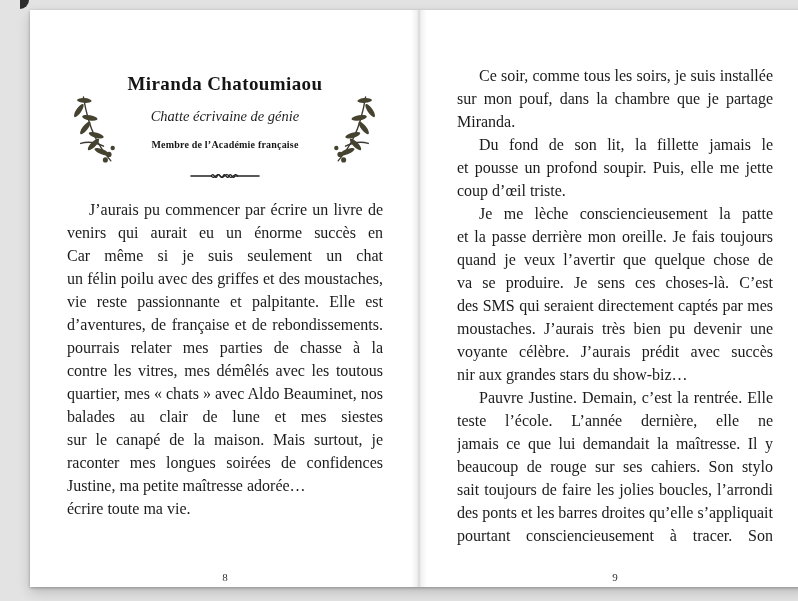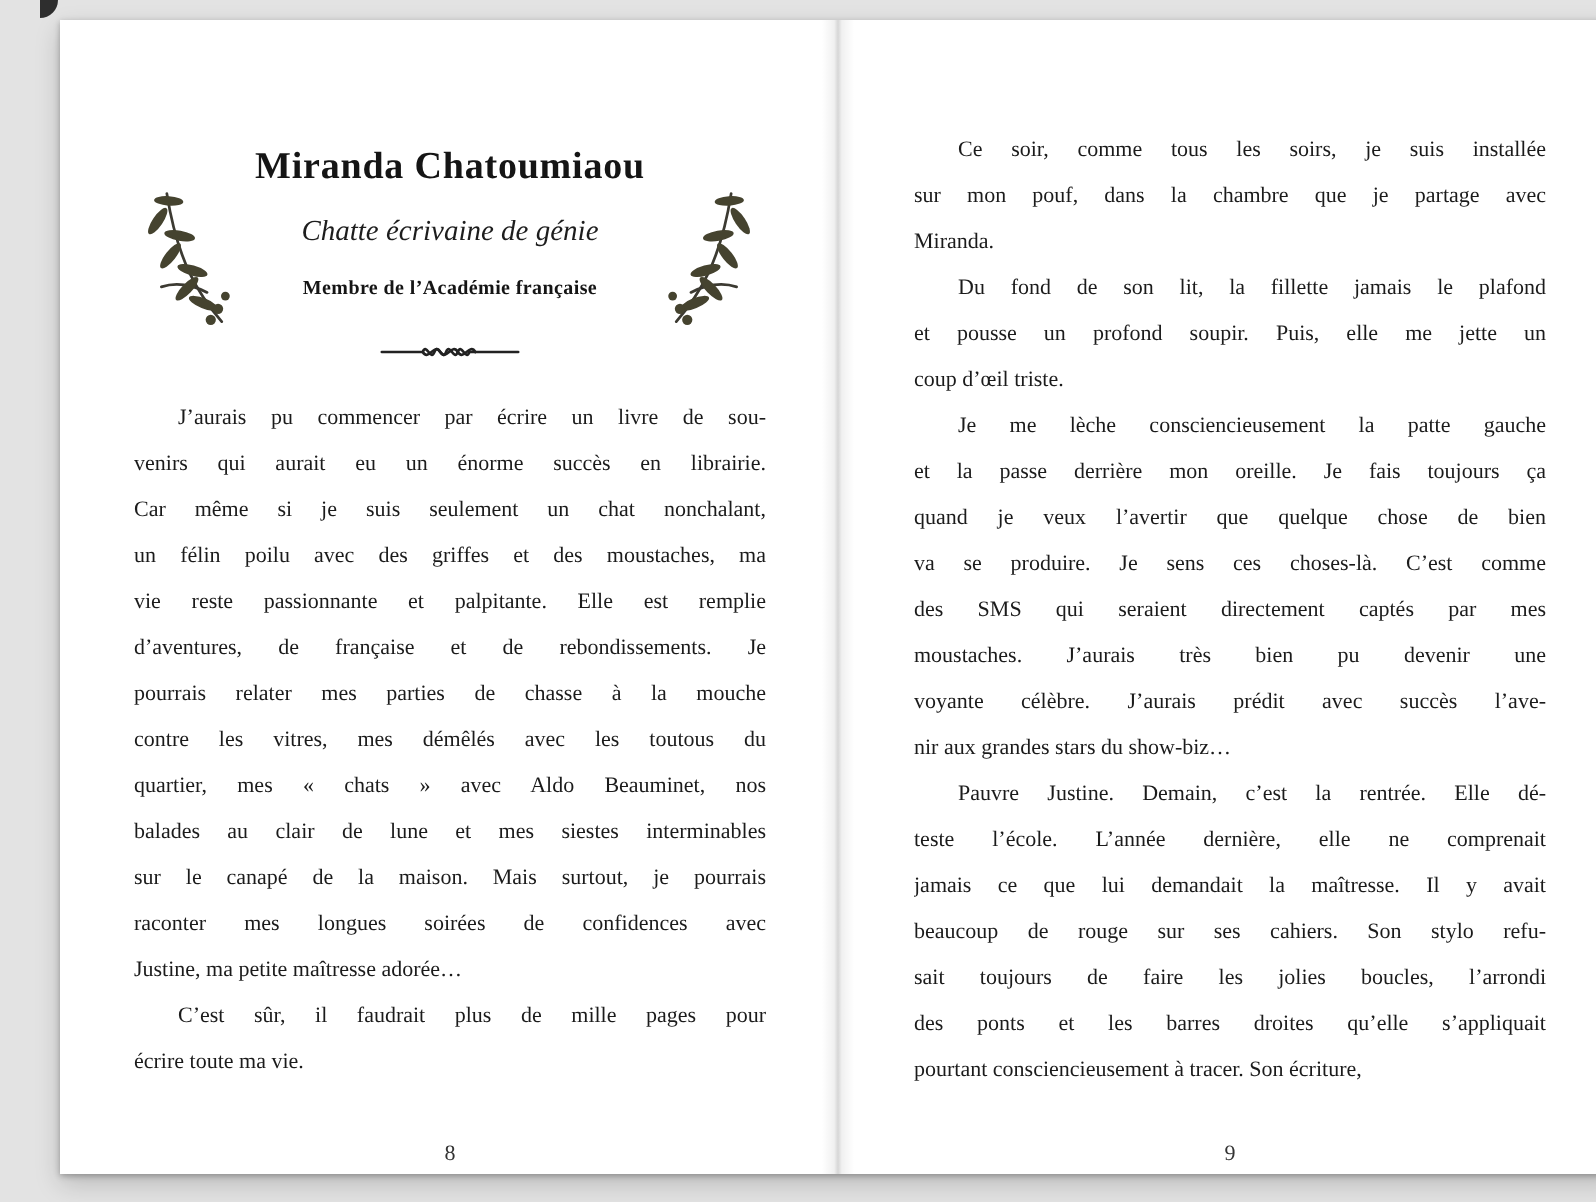--- a/index.html
+++ b/index.html
@@ -56,21 +56,21 @@
   }
 
   .branch { position: absolute; width: 64px; height: 86px; }
   .branch-left  { left: 26px;  top: 74px; }
   .branch-right { left: 299px; top: 74px; transform: scaleX(-1); }
 
   .divider { left: 37px; top: 158px; height: 18px; text-align: center; }
   .divider svg { vertical-align: top; }
 
   
-  .body-text { font-size: 11px; line-height: 23px; }
+  .body-text { font-size: 16px; line-height: 23px; }
   #left-body  { left: 37px; top: 188px; }
   #right-body { left: 38px; top: 54px; }
 
   .para { margin: 0; }
   .line {
     height: 23px; overflow: hidden;
     text-align: justify; text-align-last: justify;
   }
   .line.last { text-align-last: left; }
   .line.indent { text-indent: 22px; }
@@ -161,21 +161,20 @@
             <div class="line">d’aventures, de française et de rebondissements. Je</div>
             <div class="line">pourrais relater mes parties de chasse à la mouche</div>
             <div class="line">contre les vitres, mes démêlés avec les toutous du</div>
             <div class="line">quartier, mes « chats » avec Aldo Beauminet, nos</div>
             <div class="line">balades au clair de lune et mes siestes interminables</div>
             <div class="line">sur le canapé de la maison. Mais surtout, je pourrais</div>
             <div class="line">raconter mes longues soirées de confidences avec</div>
             <div class="line last">Justine, ma petite maîtresse adorée…</div>
           </div>
           <div class="para">
-            <div class="line indent">C’est sûr, il faudrait plus de mille pages pour</div>
             <div class="line last">écrire toute ma vie.</div>
           </div>
         </div>
 
       <div class="pagenum pagenum-left">8</div>
     </div>
 
     <div class="page page-right">
       <div id="right-body" class="col body-text">
           <div class="para">

